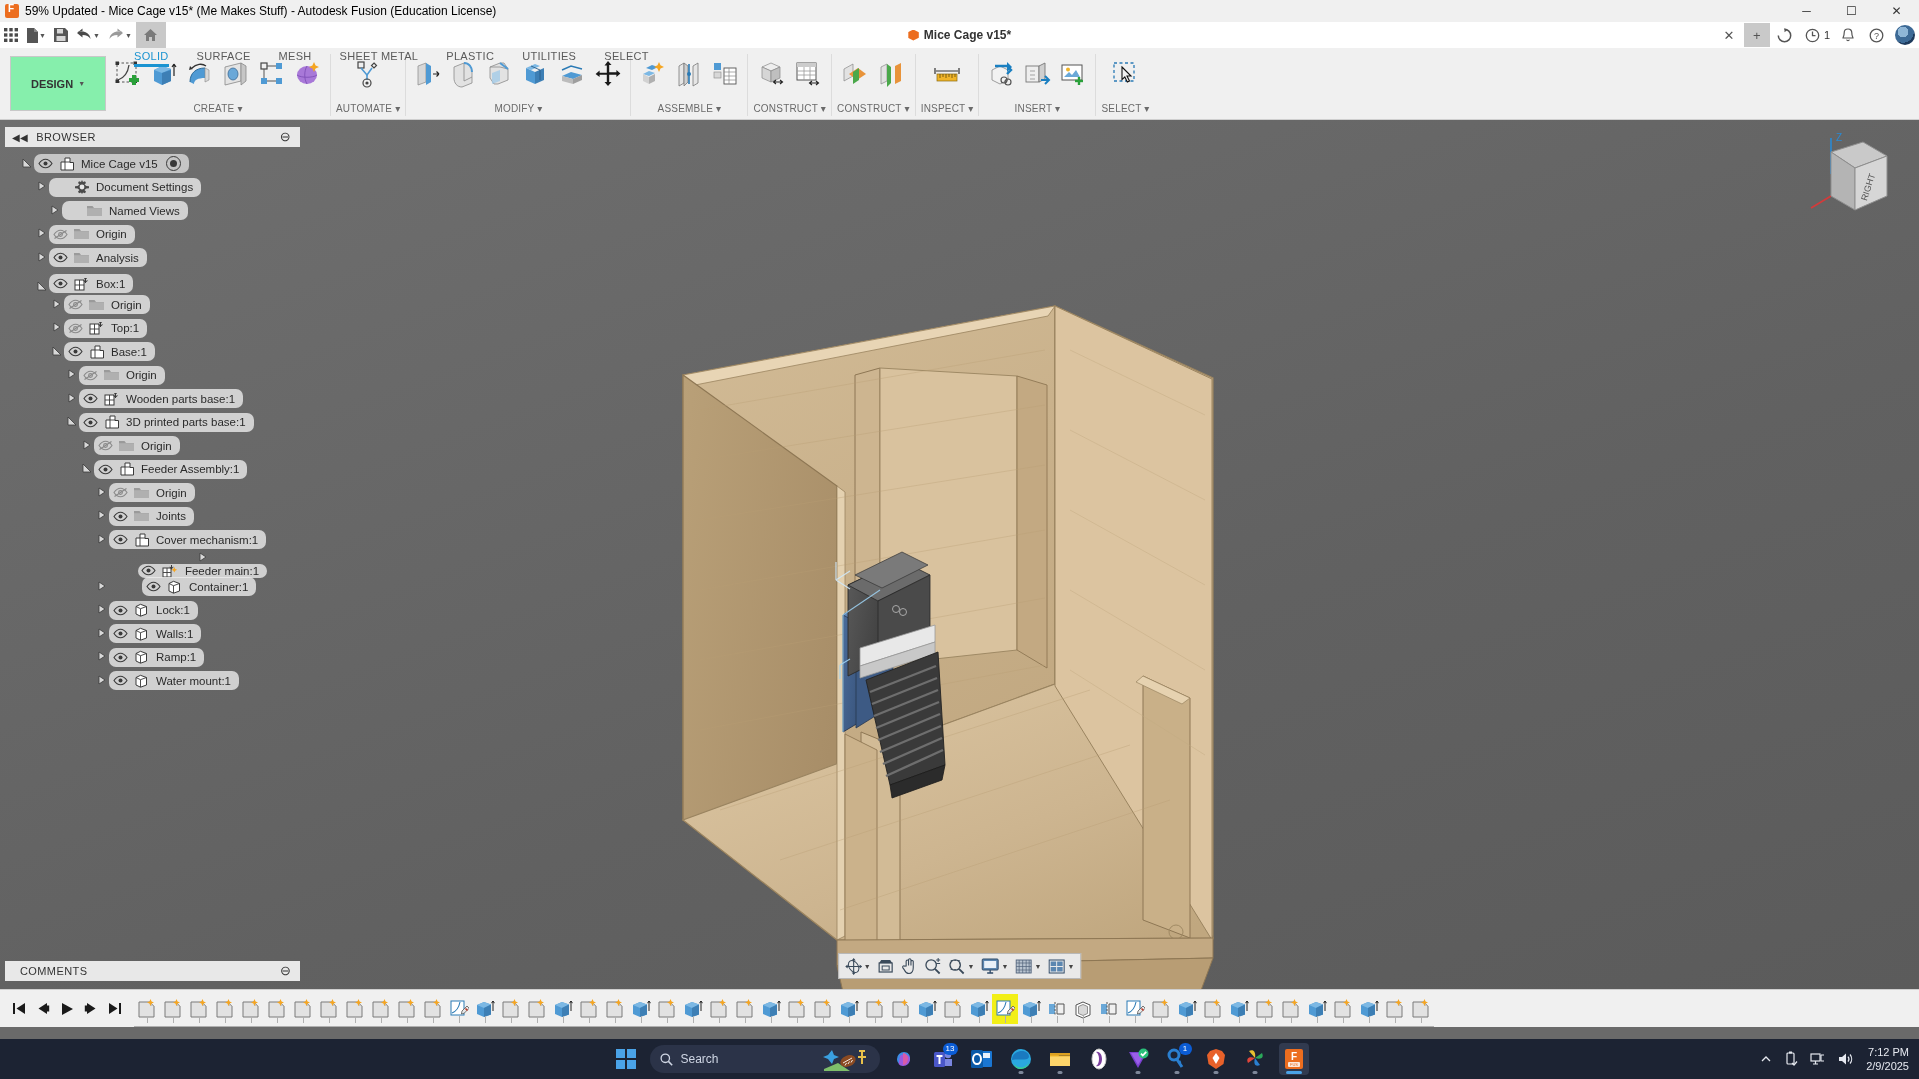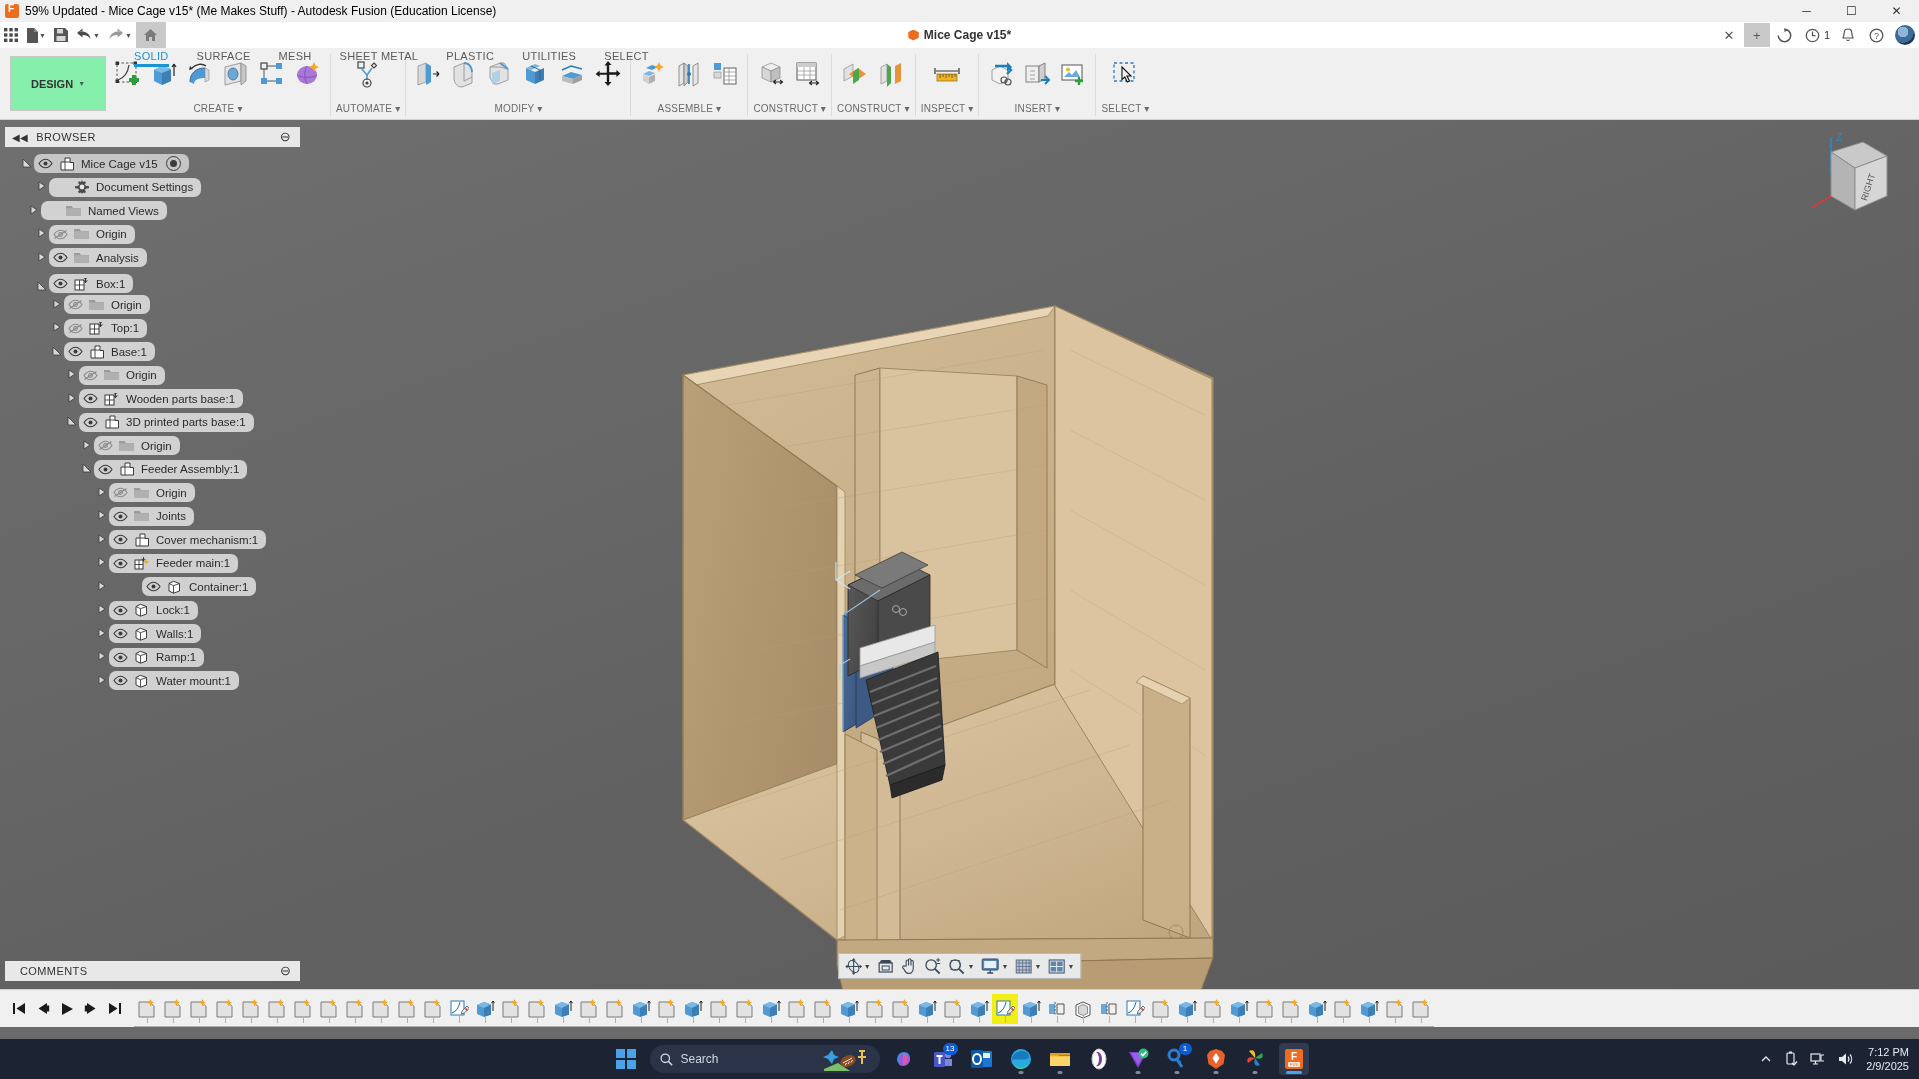--- a/index.html
+++ b/index.html
@@ -802,21 +802,21 @@
           </span>
           <span class="nicon">
             <svg width="14" height="14" viewBox="0 0 14 14">
               <path d="M7 0l1 2 2-.8 1 1.8L9.5 4.5 11.4 6 14 6.2v2L11.4 8.4 9.5 10l1.5 1.5-1 1.8L8 12.5 7 14 6 12.5l-2 .8-1-1.8L4.5 10 2.6 8.4 0 8.2v-2L2.6 6 4.5 4.5 3 3l1-1.8 2 .8z" fill="#4a4a4a"></path>
               <circle cx="7" cy="7" r="2.4" fill="#e8e8e8"></circle>
             </svg>
           </span>
           <span class="rlabel">Document Settings</span>
         </span>
       </div>
-      <div class="row" style="padding-left: 27px;">
+      <div class="row" style="padding-left: 35px; margin-left: 13px;">
         <span class="arrow"><svg width="10" height="10" viewBox="0 0 10 10">
             <path d="M2 1l6 4-6 4z" fill="#d8d8d8" stroke="#3a3a3a" stroke-width=".8"></path>
           </svg></span>
         <span class="rowbody">
           <span class="eye">
             <svg width="15" height="11"></svg>
           </span>
           <span class="nicon">
             <svg width="15" height="12" viewBox="0 0 15 12">
               <path d="M0 1h5.5l1.5 2H15v8H0z" fill="#9a9a9a"></path>
@@ -1111,21 +1111,21 @@
           </span>
           <span class="nicon">
             <svg width="14" height="14" viewBox="0 0 14 14">
               <path d="M1 5h4V1h5v4.5h3.5V13H1z" fill="#fff" stroke="#3a3a3a" stroke-width="1"></path>
               <path d="M5 5v8M5 5h5" stroke="#3a3a3a" stroke-width=".9" fill="none"></path>
             </svg>
           </span>
           <span class="rlabel">Cover mechanism:1</span>
         </span>
       </div>
-      <div class="row" style="padding-left: 95px;">
+      <div class="row" style="padding-left: 95px; flex-direction: column;">
         <span class="arrow"><svg width="10" height="10" viewBox="0 0 10 10">
             <path d="M2 1l6 4-6 4z" fill="#d8d8d8" stroke="#3a3a3a" stroke-width=".8"></path>
           </svg></span>
         <span class="rowbody">
           <span class="eye">
             <svg width="15" height="11" viewBox="0 0 15 11">
               <path d="M1 5.5C3 2.5 5 1.2 7.5 1.2s4.5 1.3 6.5 4.3c-2 3-4 4.3-6.5 4.3S3 8.5 1 5.5z" fill="none" stroke="#3a3a3a" stroke-width="1.1"></path>
               <circle cx="7.5" cy="5.5" r="2" fill="#3a3a3a"></circle>
             </svg>
           </span>

